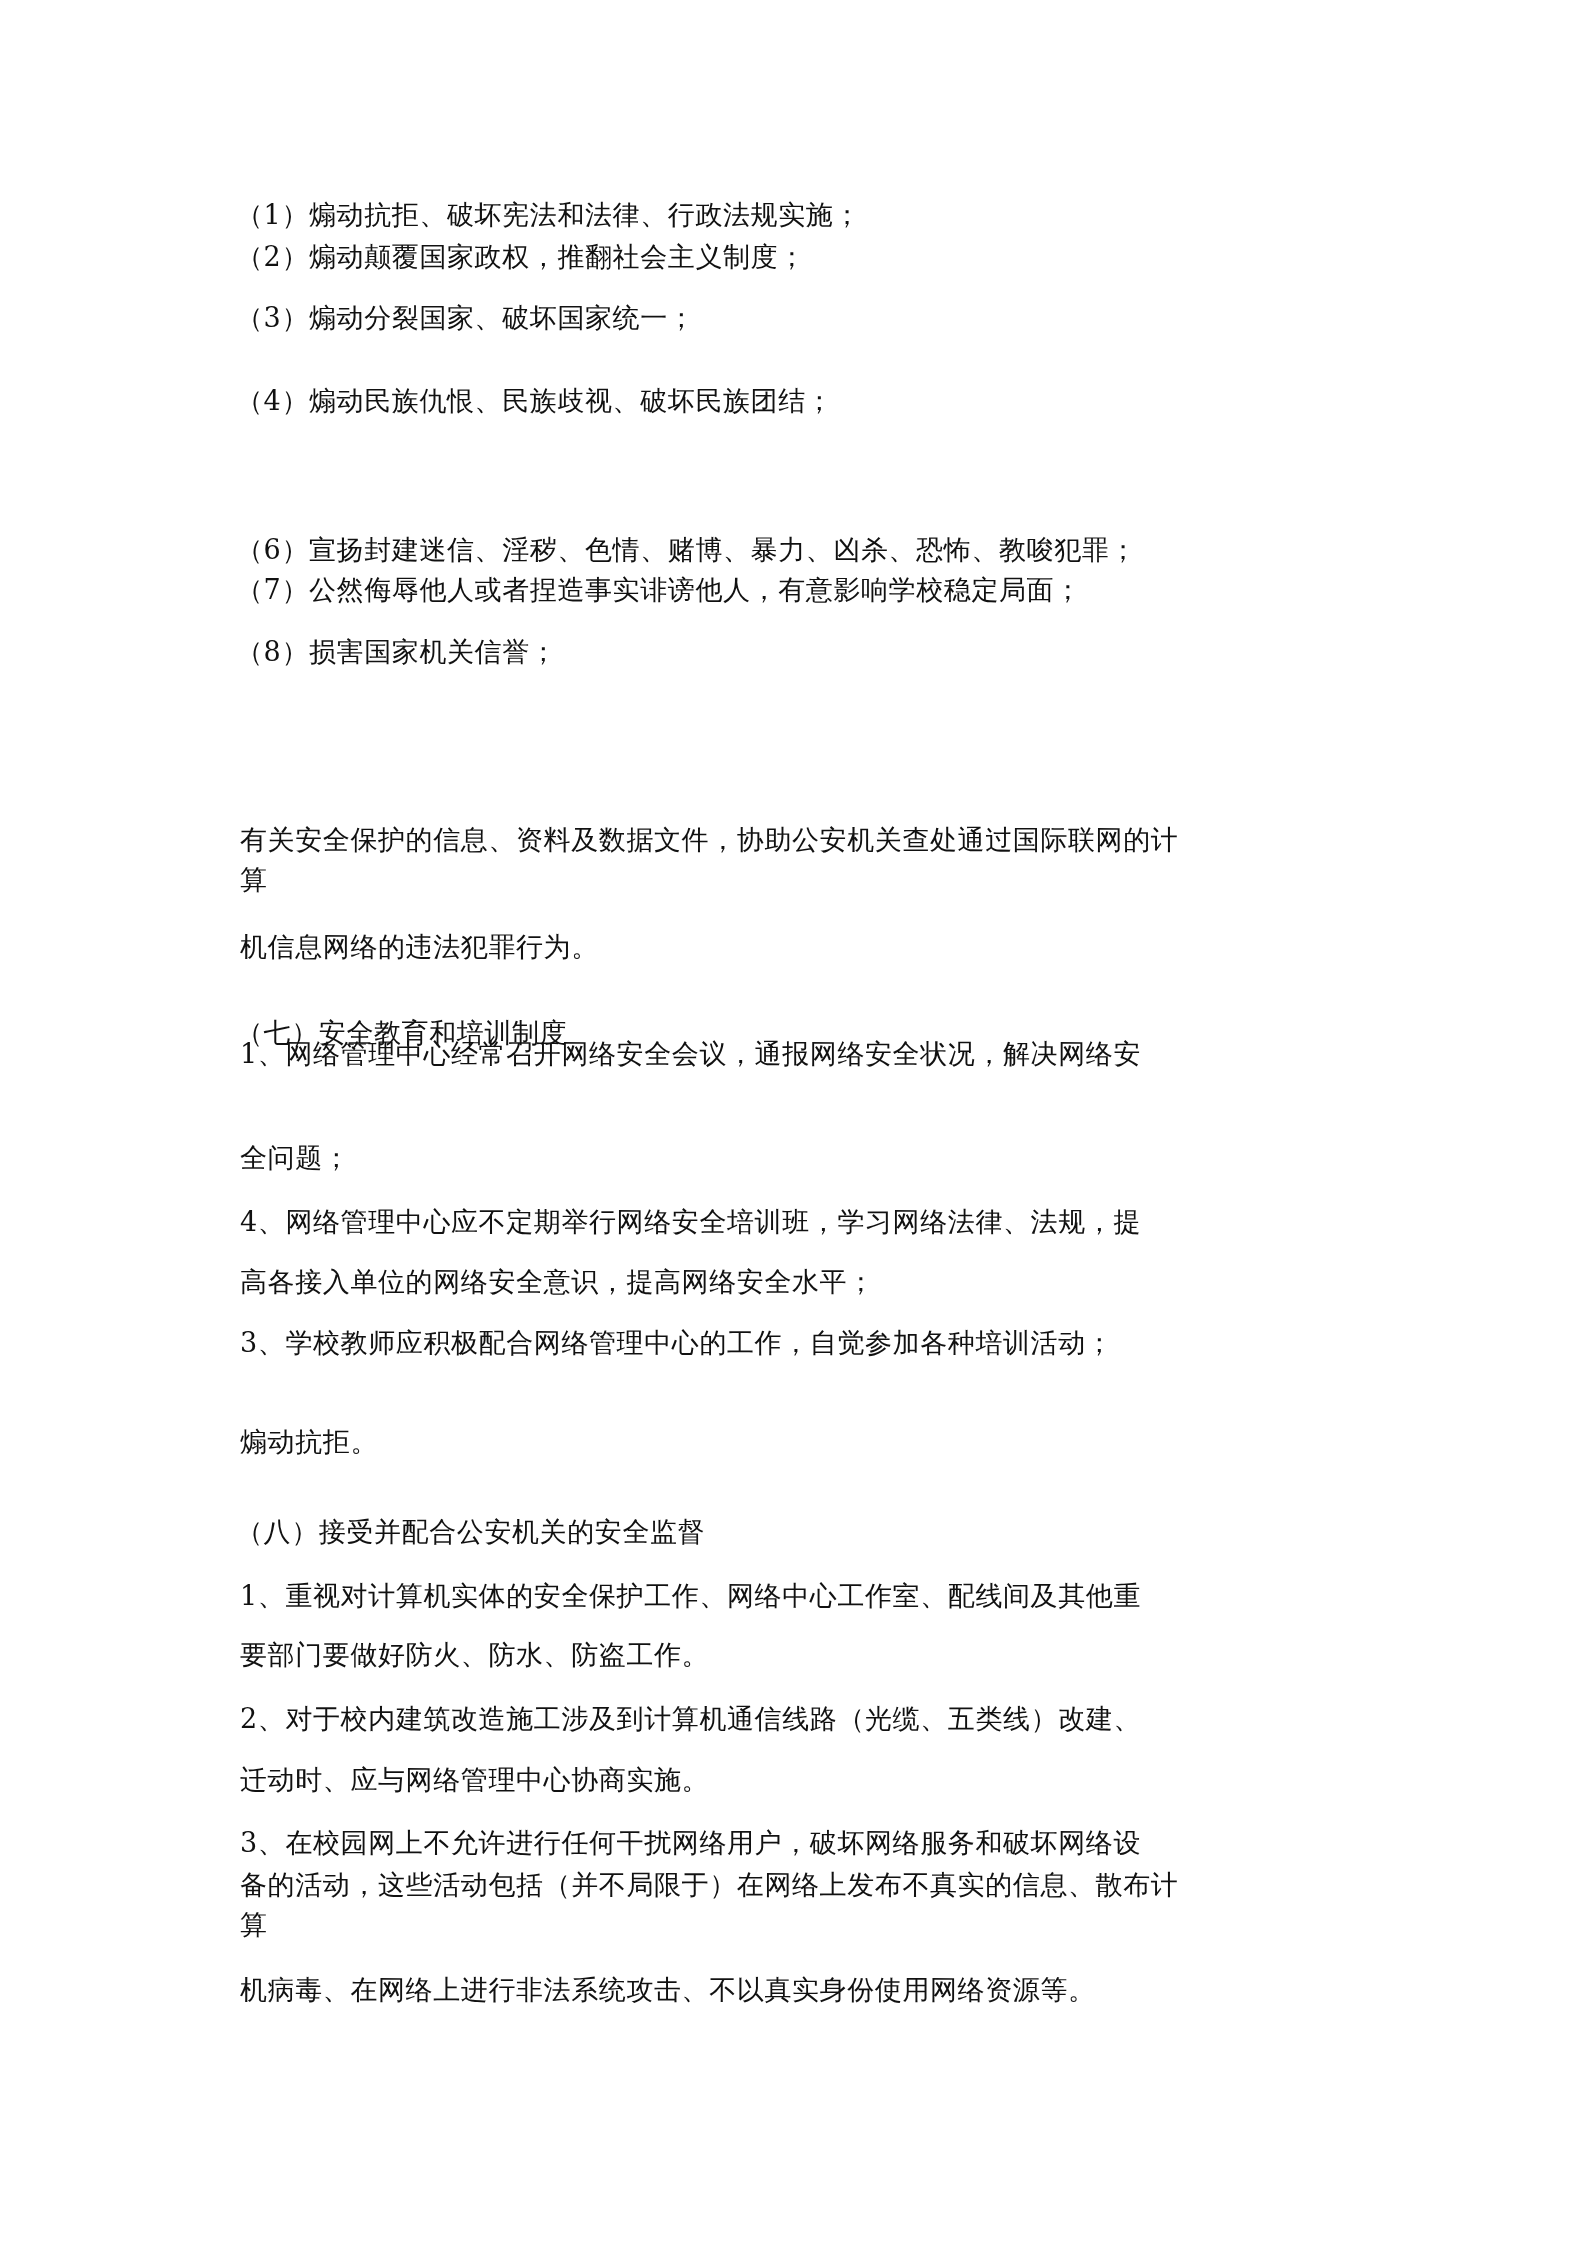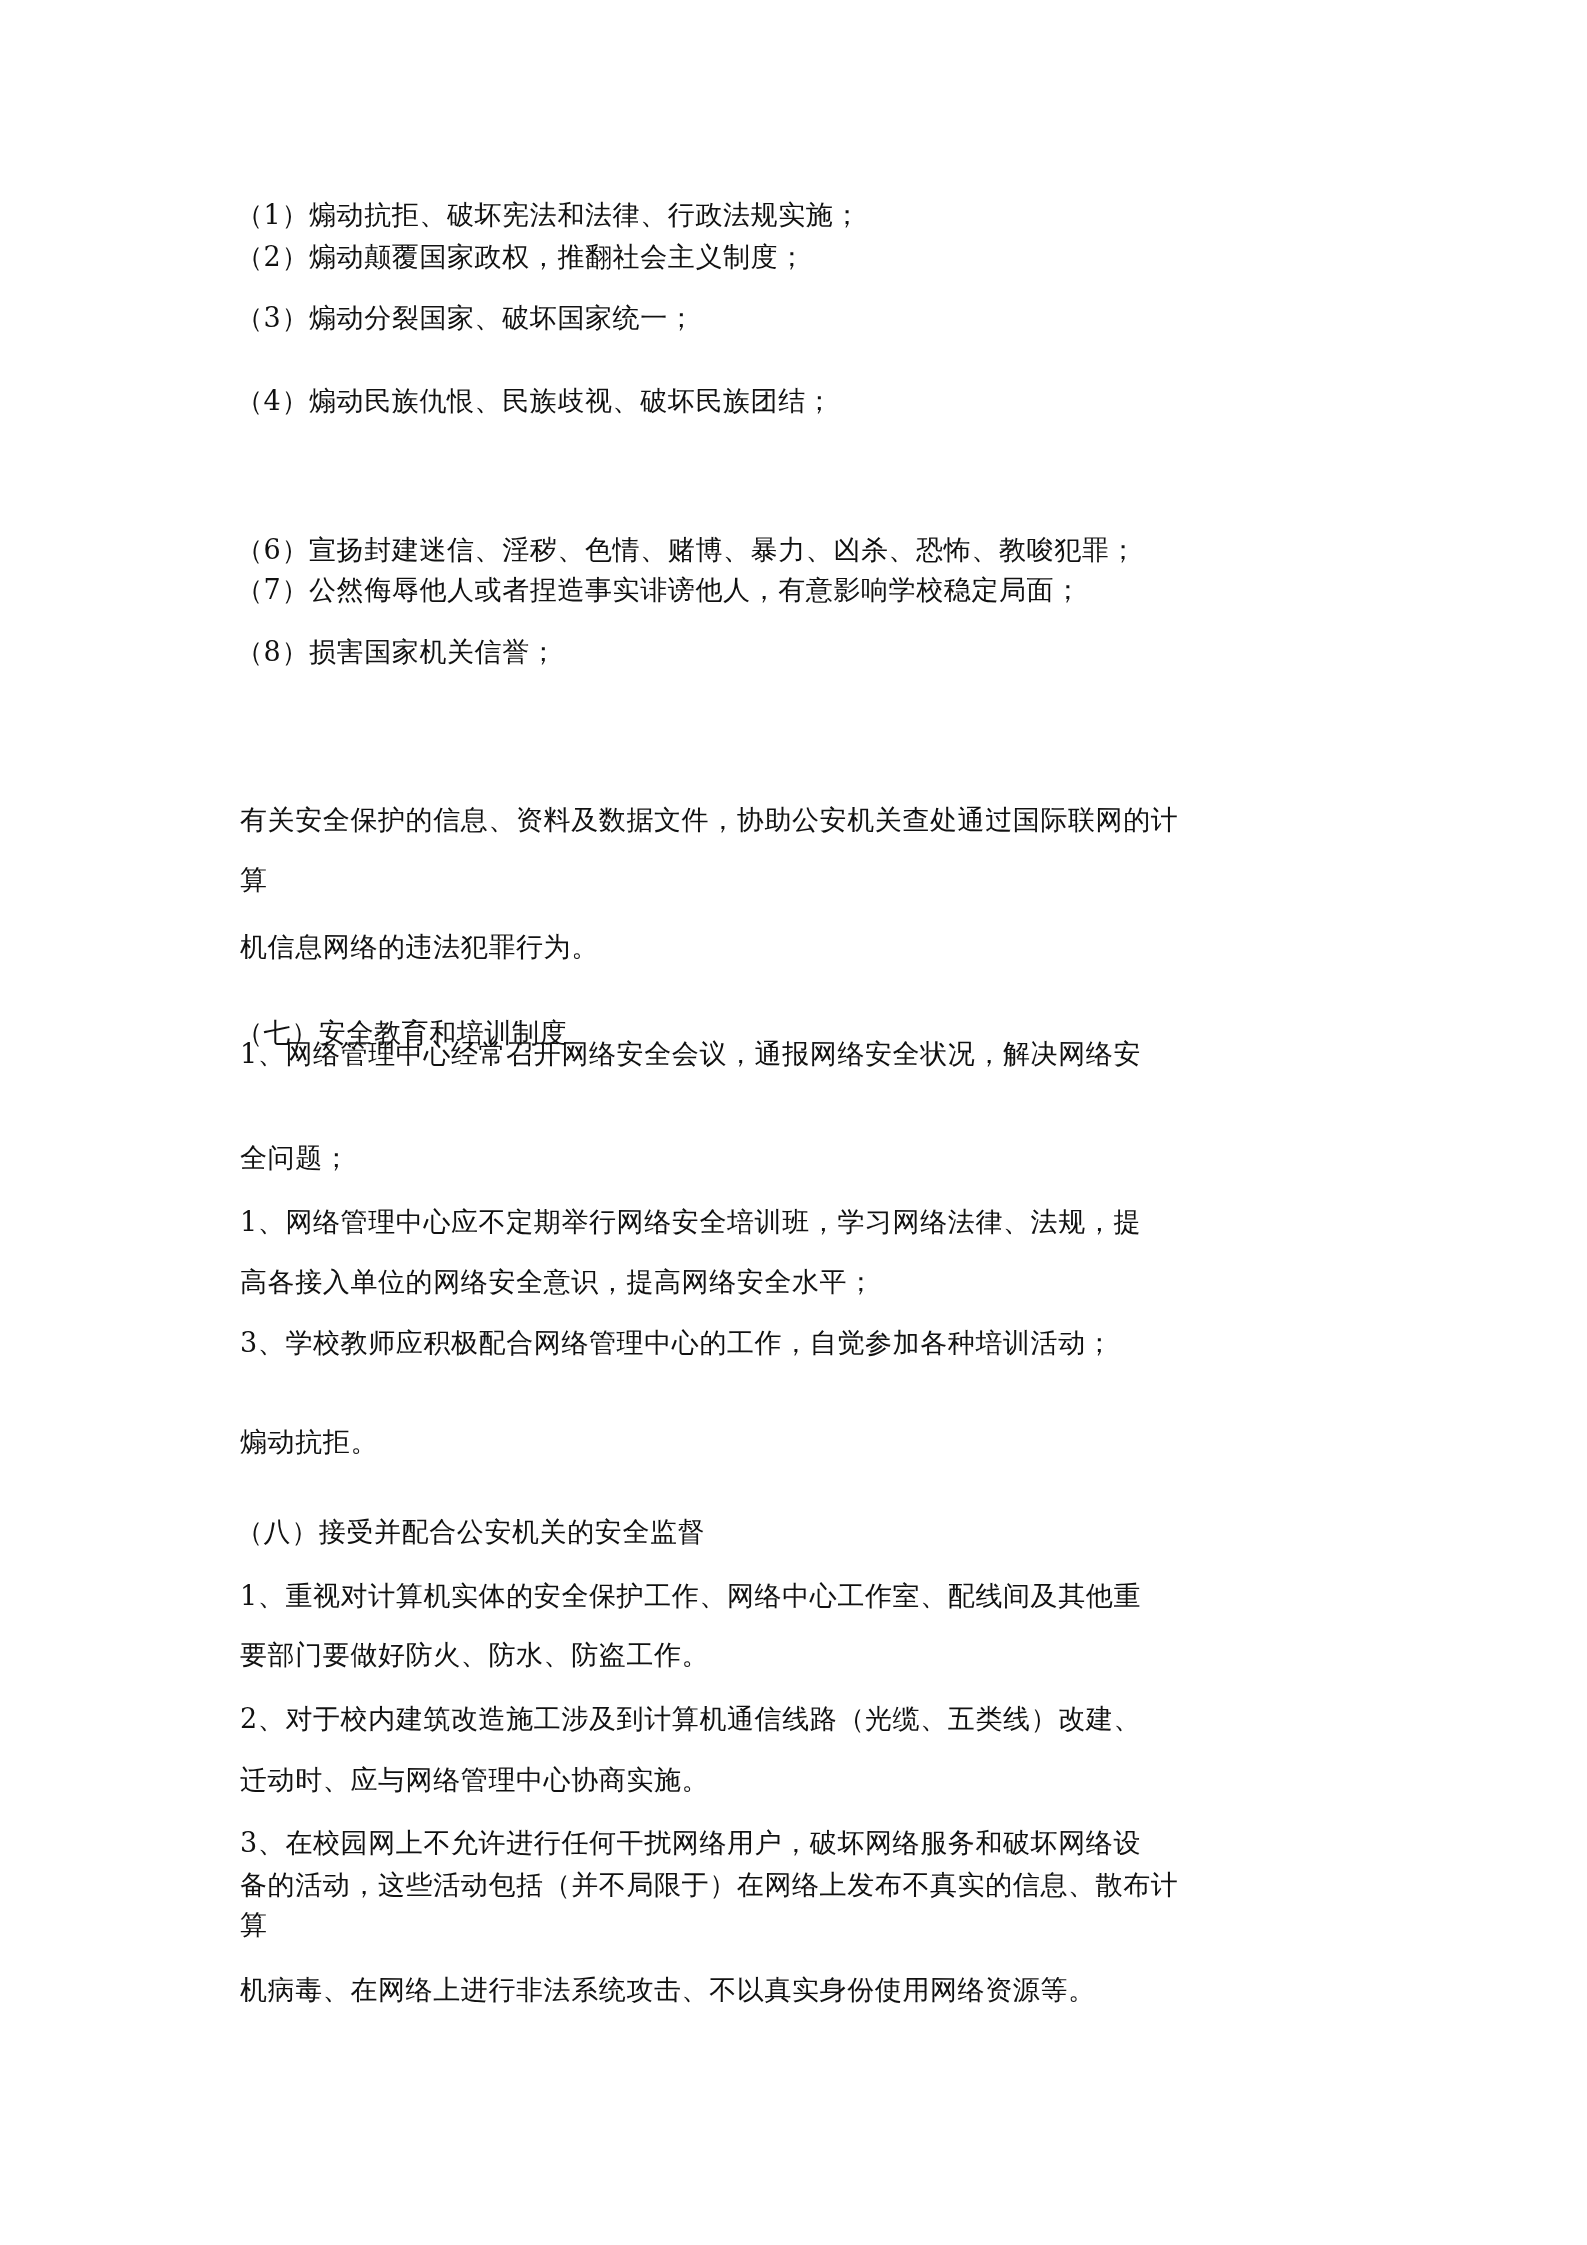--- a/index.html
+++ b/index.html
@@ -37,29 +37,29 @@
 
 <div class="page">
   <div class="line indent-paren" style="top:197px">（1）煽动抗拒、破坏宪法和法律、行政法规实施；</div>
   <div class="line indent-paren" style="top:239px">（2）煽动颠覆国家政权，推翻社会主义制度；</div>
   <div class="line indent-paren" style="top:300px">（3）煽动分裂国家、破坏国家统一；</div>
   <div class="line indent-paren" style="top:383px">（4）煽动民族仇恨、民族歧视、破坏民族团结；</div>
   <div class="line indent-paren" style="top:532px">（6）宣扬封建迷信、淫秽、色情、赌博、暴力、凶杀、恐怖、教唆犯罪；</div>
   <div class="line indent-paren" style="top:572px">（7）公然侮辱他人或者捏造事实诽谤他人，有意影响学校稳定局面；</div>
   <div class="line indent-paren" style="top:634px">（8）损害国家机关信誉；</div>
 
-  <div class="line" style="top:802px">有关安全保护的信息、资料及数据文件，协助公安机关查处通过国际联网的计</div>
+  <div class="line" style="top:822px">有关安全保护的信息、资料及数据文件，协助公安机关查处通过国际联网的计</div>
   <div class="line" style="top:862px">算</div>
   <div class="line" style="top:929px">机信息网络的违法犯罪行为。</div>
 
   <div class="line indent-paren" style="top:1015px">（七）安全教育和培训制度</div>
 
   <div class="line" style="top:1036px">1、网络管理中心经常召开网络安全会议，通报网络安全状况，解决网络安</div>
   <div class="line" style="top:1140px">全问题；</div>
-  <div class="line" style="top:1204px">1、网络管理中心应不定期举行网络安全培训班，学习网络法律、法规，提</div>
+  <div class="line" style="top:1204px">4、网络管理中心应不定期举行网络安全培训班，学习网络法律、法规，提</div>
   <div class="line" style="top:1264px">高各接入单位的网络安全意识，提高网络安全水平；</div>
   <div class="line" style="top:1325px">3、学校教师应积极配合网络管理中心的工作，自觉参加各种培训活动；</div>
   <div class="line" style="top:1424px">煽动抗拒。</div>
 
   <div class="line indent-paren" style="top:1514px">（八）接受并配合公安机关的安全监督</div>
 
   <div class="line" style="top:1578px">1、重视对计算机实体的安全保护工作、网络中心工作室、配线间及其他重</div>
   <div class="line" style="top:1637px">要部门要做好防火、防水、防盗工作。</div>
   <div class="line" style="top:1701px">2、对于校内建筑改造施工涉及到计算机通信线路（光缆、五类线）改建、</div>
   <div class="line" style="top:1762px">迁动时、应与网络管理中心协商实施。</div>

